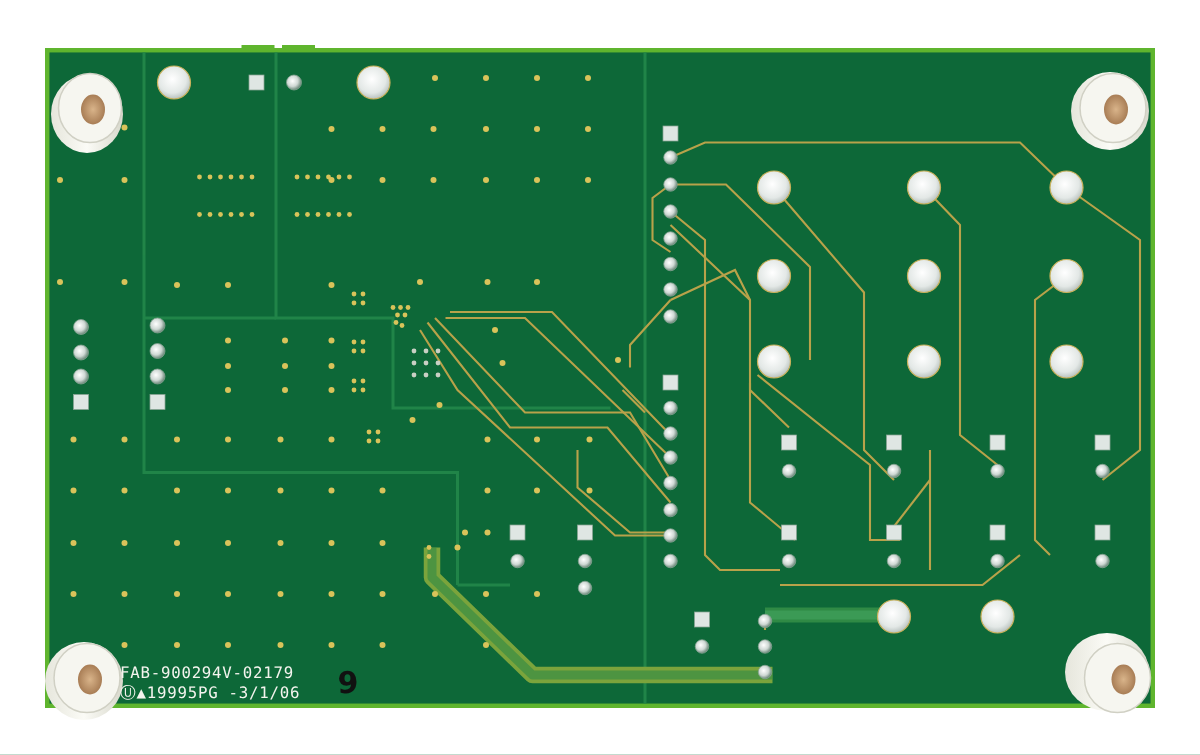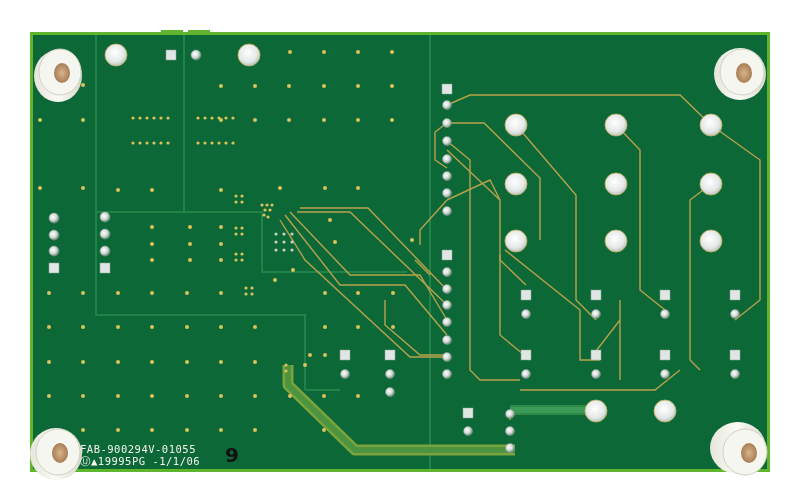--- a/index.html
+++ b/index.html
@@ -350,15 +350,15 @@
     <ellipse cx="58" cy="452" rx="22" ry="23" fill="#f6f6f0" stroke="#d0d0c4" stroke-width="1"></ellipse>
     <ellipse cx="60" cy="453" rx="8" ry="10" fill="url(#holeGrad)"></ellipse>
   </g>
   <g>
     <ellipse cx="738" cy="448" rx="28" ry="26" fill="url(#standoffSide)"></ellipse>
     <ellipse cx="745" cy="452" rx="22" ry="23" fill="#f6f6f0" stroke="#d0d0c4" stroke-width="1"></ellipse>
     <ellipse cx="749" cy="453" rx="8" ry="10" fill="url(#holeGrad)"></ellipse>
   </g>
 </svg>
 
-<div class="silk" style="left:80px;top:443px;">FAB-900294V-01055</div>
-<div class="silk" style="left:80px;top:455px;">Ⓤ▲19995PG -1/1/06</div>
+<div class="silk" style="left:80px;top:443px;">FAB-900294V-02179</div>
+<div class="silk" style="left:80px;top:455px;">Ⓤ▲19995PG -3/1/06</div>
 <div class="marker" style="left:225px;top:443px;">9</div>
 
 </body></html>

